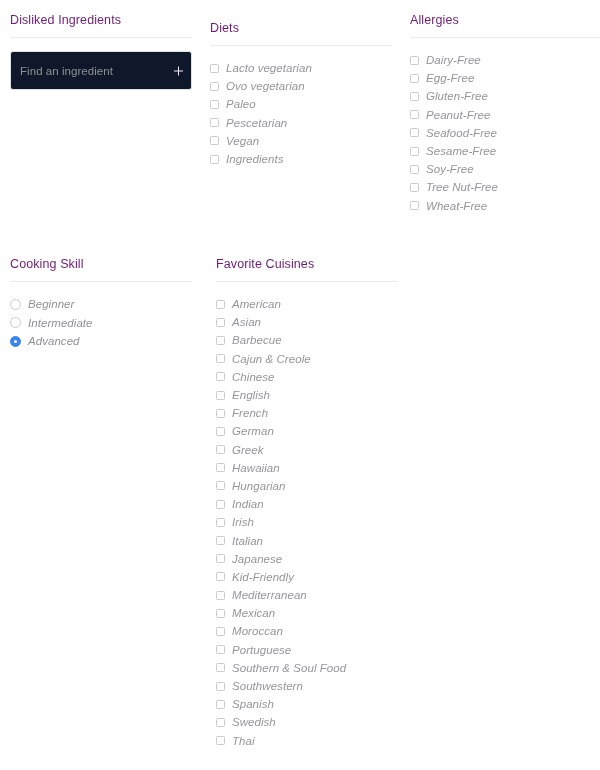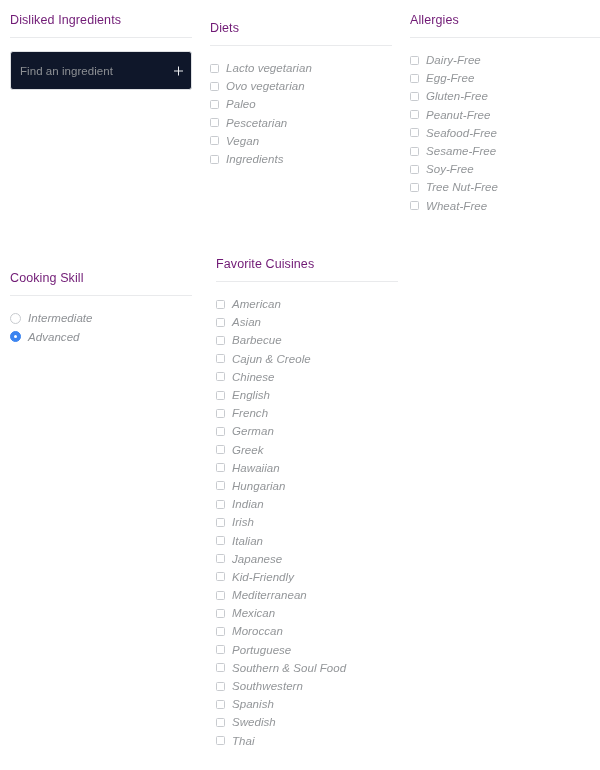--- a/index.html
+++ b/index.html
@@ -138,21 +138,21 @@
     left: 0; top: 4px; width: 9px; height: 1.4px;
   }
   .plus-icon::after {
     top: 0; left: 4px; height: 9px; width: 1.4px;
   }
 
   
   #panel-disliked   { left: 10px;  top: 12px;  width: 182px; }
   #panel-diets      { left: 210px; top: 20px;  width: 182px; }
   #panel-allergies  { left: 410px; top: 12px;  width: 190px; }
-  #panel-skill      { left: 10px;  top: 270px; width: 182px; }
+  #panel-skill      { left: 10px;  top: 256px; width: 182px; }
   #panel-cuisines   { left: 216px; top: 256px; width: 182px; }
 </style>
 </head>
 <body>
 
 <div class="page">
 
   <div class="panel" id="panel-disliked">
     <div class="panel-title">Disliked Ingredients</div>
     <div class="panel-divider"></div>
@@ -237,20 +237,24 @@
         </div>
       </div>
   </div>
 
   <div class="panel" id="panel-skill">
     <div class="panel-title">Cooking Skill</div>
     <div class="panel-divider"></div>
     <div class="panel-body">
         <div class="opt-row radio-row">
           <span class="rd"></span>
+          <span class="opt-label">Beginner</span>
+        </div>
+        <div class="opt-row radio-row">
+          <span class="rd"></span>
           <span class="opt-label">Intermediate</span>
         </div>
         <div class="opt-row radio-row">
           <span class="rd checked"></span>
           <span class="opt-label">Advanced</span>
         </div>
       </div>
   </div>
 
   <div class="panel" id="panel-cuisines">

